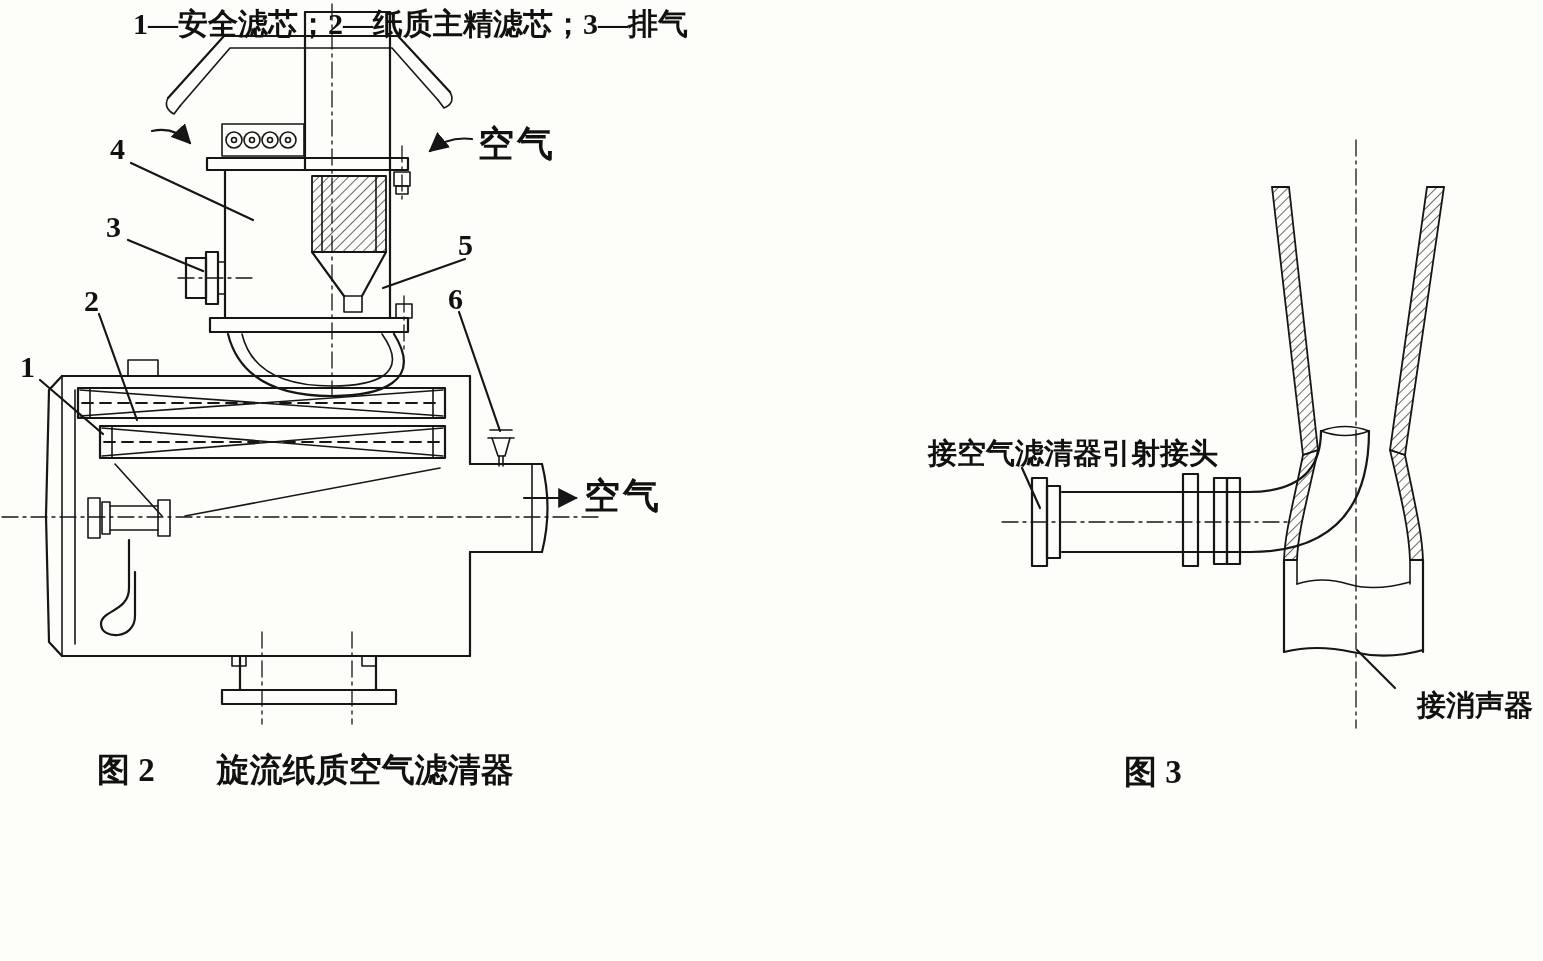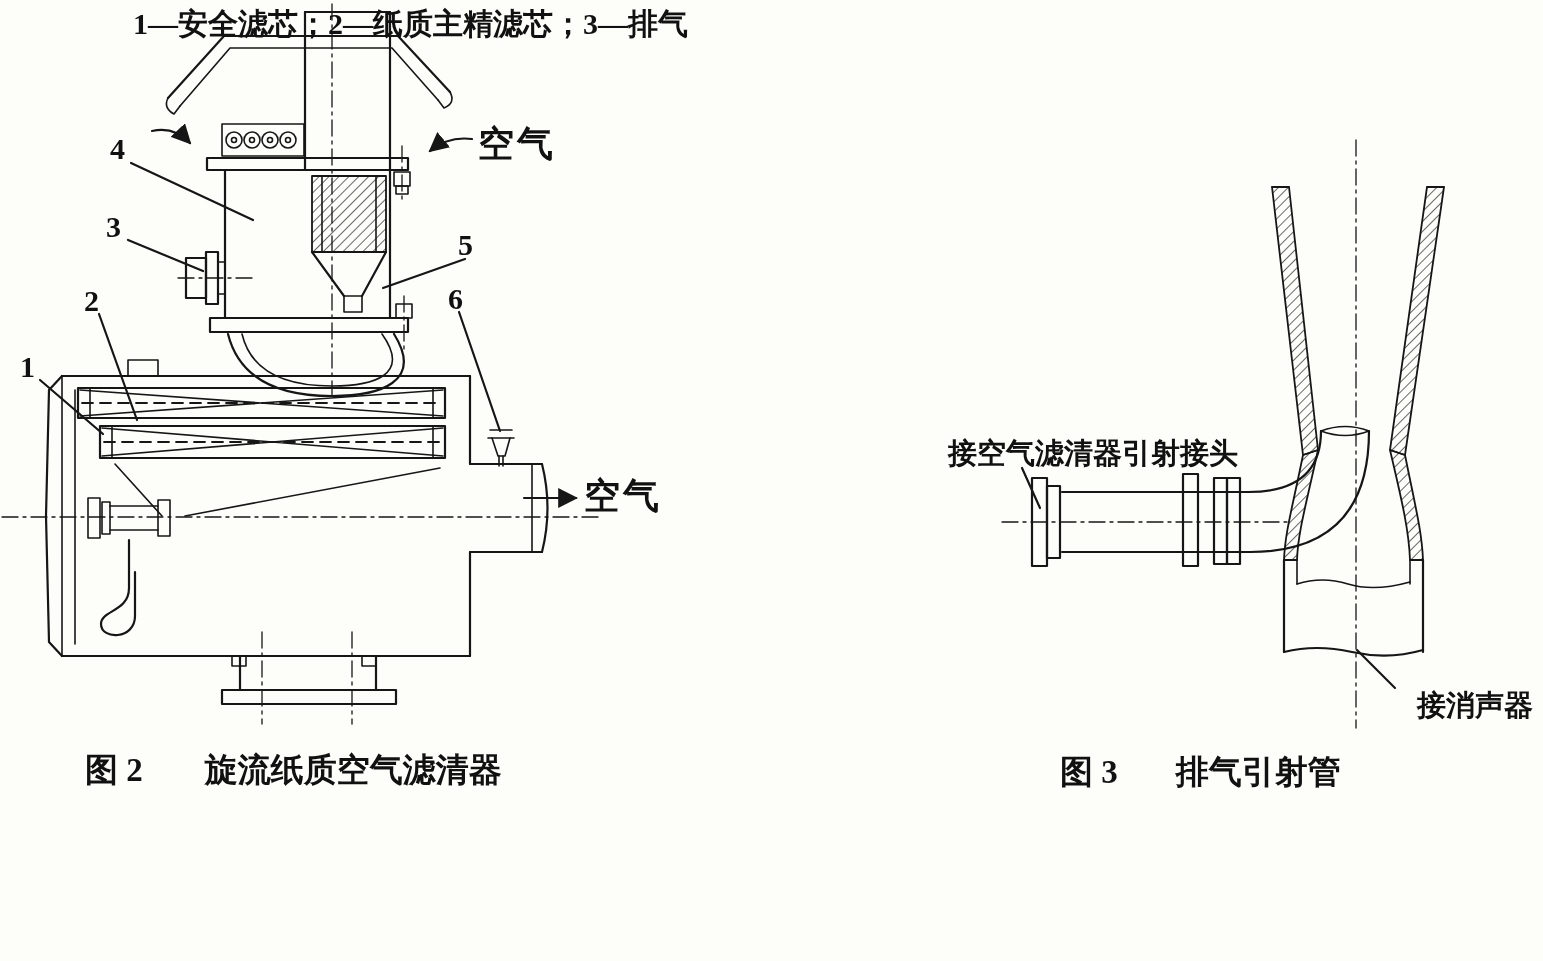--- a/index.html
+++ b/index.html
@@ -16,21 +16,21 @@
     stroke-linecap:round; stroke-linejoin:round;
   }
   .drawing .thin  { stroke-width:1.6; }
   .drawing .cl    { stroke-width:1.3; stroke-dasharray:16 5 3 5; }
   .drawing .dash  { stroke-width:1.8; stroke-dasharray:11 7; }
   .drawing .hatched { fill:url(#hatch); stroke:#161616; stroke-width:1.8; }
   .lbl { position:absolute; font-weight:700; white-space:nowrap; }
   .num  { font-size:30px; }
   .air  { font-size:36px; letter-spacing:3px; }
   .anno { font-size:29px; }
-  .caption { position:absolute; display:flex; font-size:33px; font-weight:700; white-space:nowrap; }
+  .caption { position:absolute; display:flex; font-size:33px; font-weight:700; white-space:nowrap;margin-left:12px; }
   .caption .gap2 { width:62px; }
   .caption .gap3 { width:58px; }
   .legend {
     position:absolute; left:0; top:800; width:688px;
     text-align:right; font-size:30px; font-weight:600; line-height:48px;
     white-space:nowrap;
   }
 </style>
 </head>
 <body>
@@ -235,32 +235,31 @@
   <div class="lbl air" style="left:478px; top:120px;">空气</div>
   <div class="lbl air" style="left:584px; top:472px;">空气</div>
 
   <div class="lbl num" style="left:20px;  top:350px;">1</div>
   <div class="lbl num" style="left:84px;  top:284px;">2</div>
   <div class="lbl num" style="left:106px; top:210px;">3</div>
   <div class="lbl num" style="left:110px; top:132px;">4</div>
   <div class="lbl num" style="left:458px; top:228px;">5</div>
   <div class="lbl num" style="left:448px; top:282px;">6</div>
 
-  <div class="lbl anno" style="left:948px;  top:434px;">接空气滤清器引射接头</div>
+  <div class="lbl anno" style="left:928px;  top:434px;">接空气滤清器引射接头</div>
   <div class="lbl anno" style="left:1417px; top:686px;">接消声器</div>
 
   <div class="caption" style="left:85px; top:748px;">
     <span>图 2</span>
     <span class="gap2"></span>
     <span>旋流纸质空气滤清器</span>
   </div>
 
   <div class="legend">
     <div>1—安全滤芯；2—纸质主精滤芯；3—排气</div>
   </div>
 
-  <div class="caption" style="left:1060px; top:750px;">
+  <div class="caption" style="left:1112px; top:750px;">
     <span>图 3</span>
     <span class="gap3"></span>
-    <span>排气引射管</span>
   </div>
 
 </div>
 
 </body></html>

